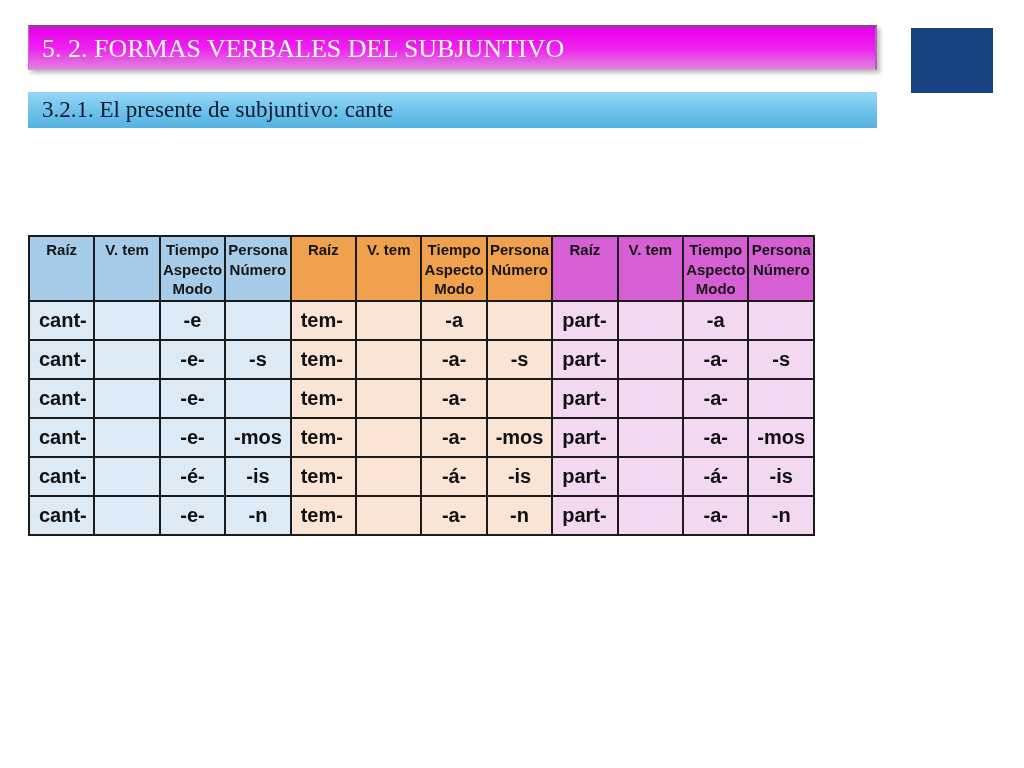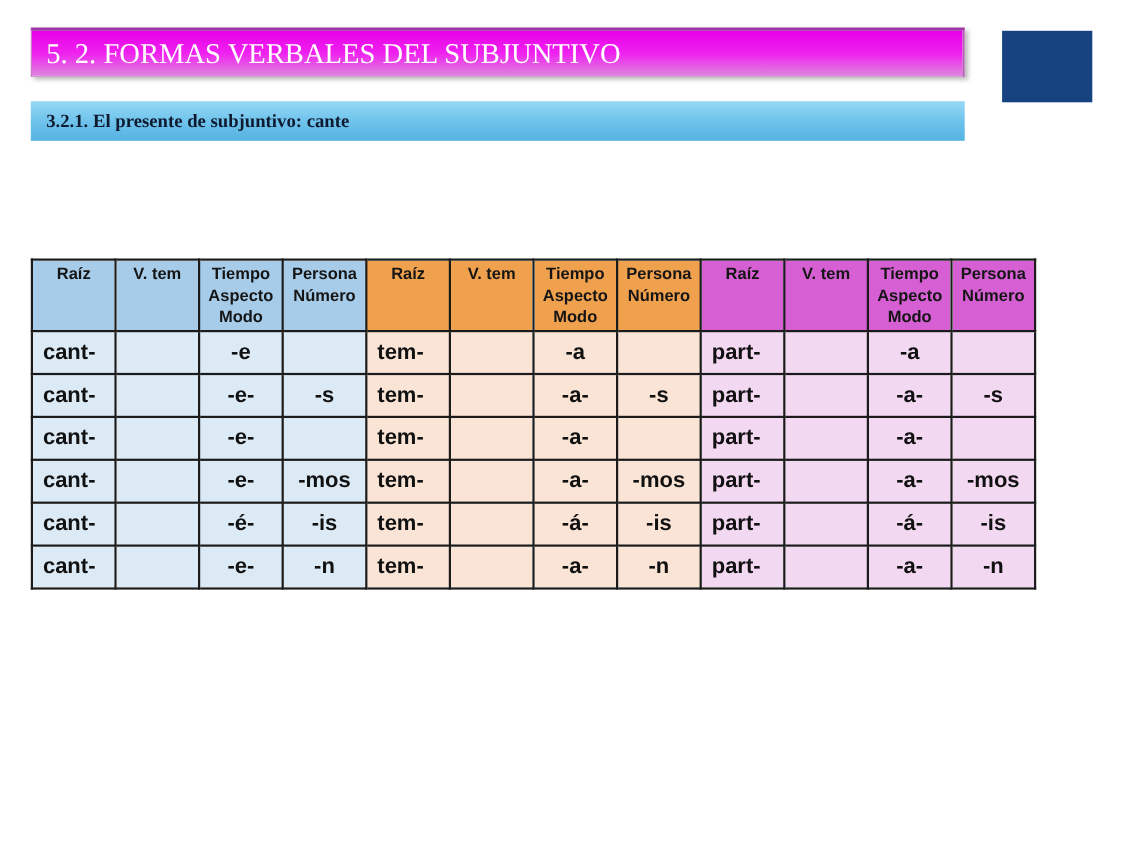--- a/index.html
+++ b/index.html
@@ -26,32 +26,31 @@
     box-shadow: 3px 3px 4px rgba(120,120,120,0.5);
   }
 
   .banner-subtitle {
     position: absolute; left: 28px; top: 92px;
     width: 849px; height: 36px;
     box-sizing: border-box;
     display: flex; align-items: center;
     padding-left: 14px;
     font-family: "Liberation Serif", serif;
-    font-size: 17px;
-    font-weight: bold;
+    font-size: 23px;
   }
 
   .corner-box {
     position: absolute; left: 911px; top: 28px;
     width: 82px; height: 65px;
   }
 
   table.conj {
     position: absolute; left: 28px; top: 235px;
-    width: 914px;
+    width: 787px;
     border-collapse: collapse;
     table-layout: fixed;
   }
   table.conj th, table.conj td {
     border: 2px solid #1b1b1b;
     overflow: hidden;
     box-sizing: border-box;
   }
   table.conj th {
     height: 60px;

